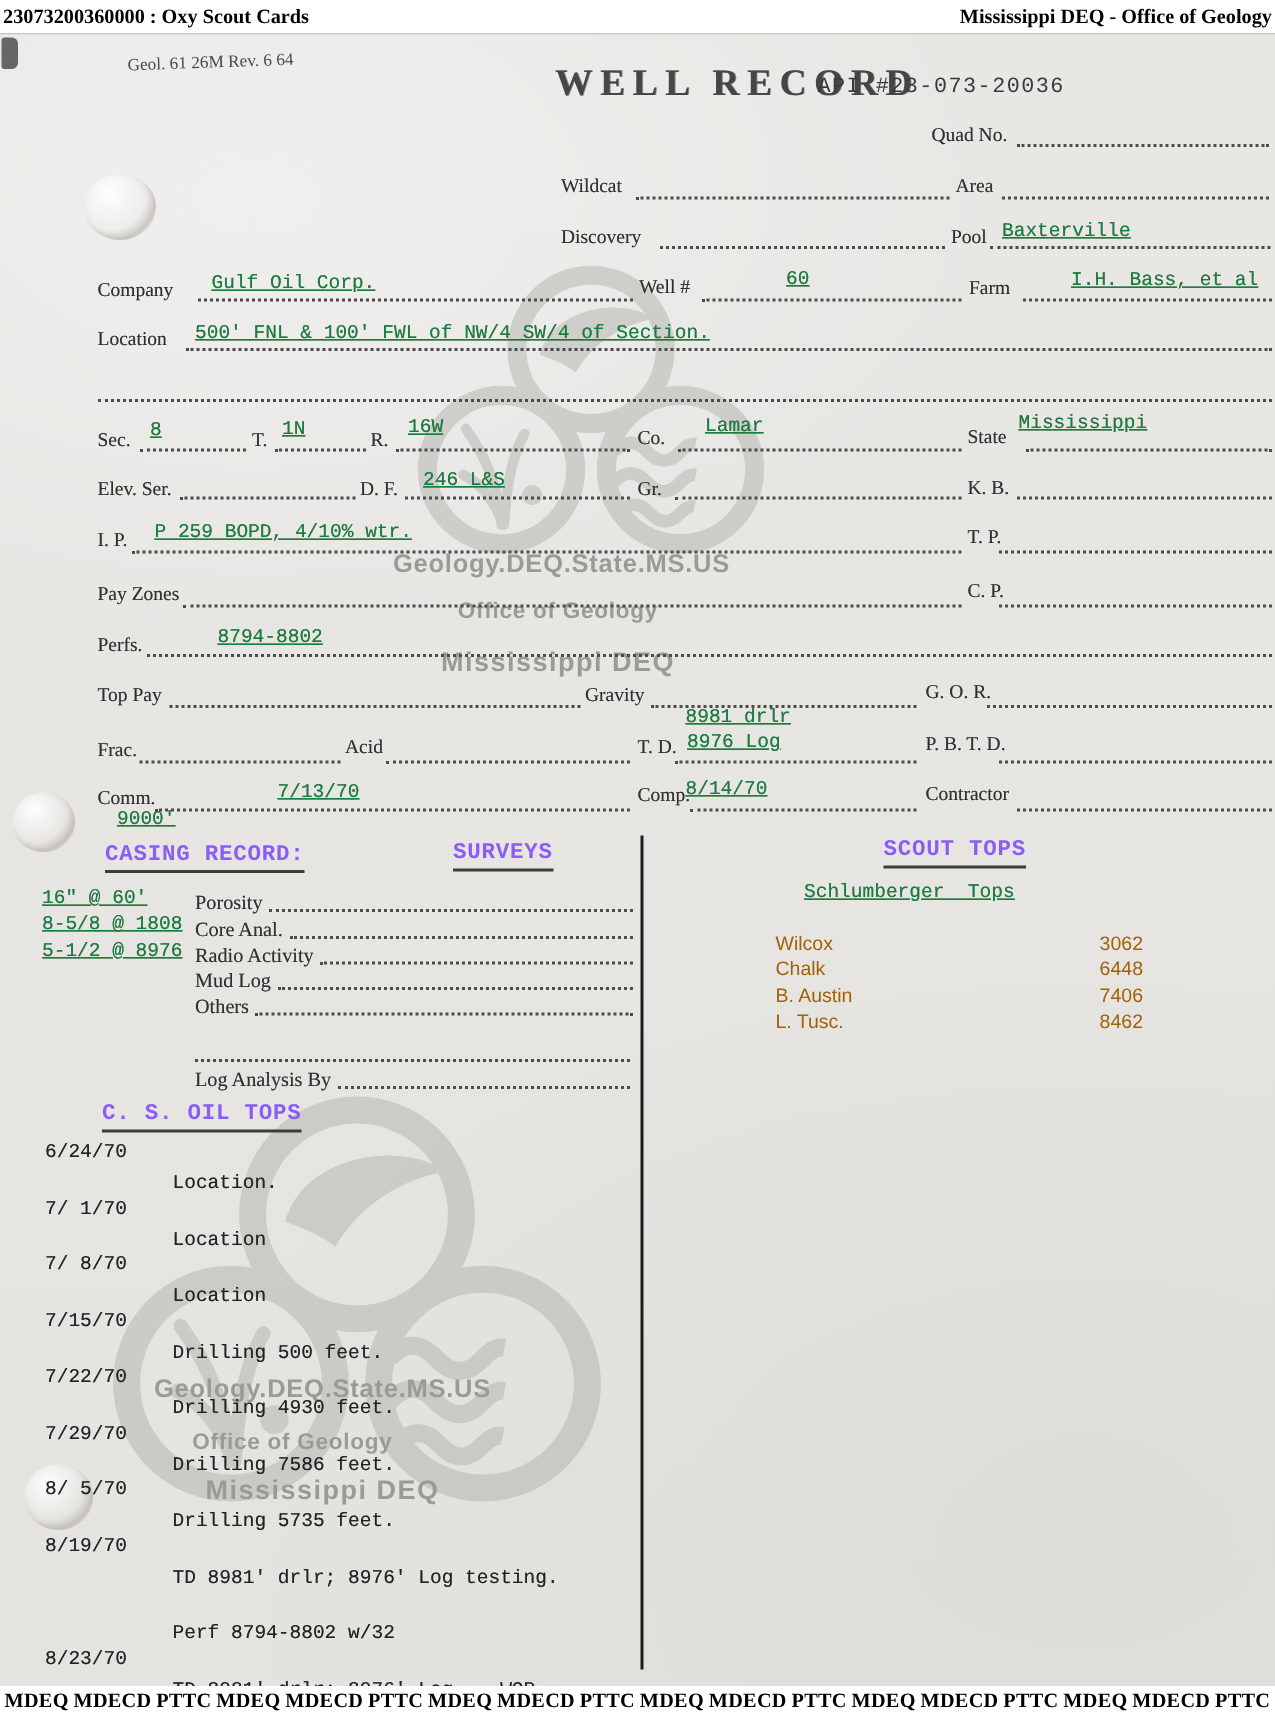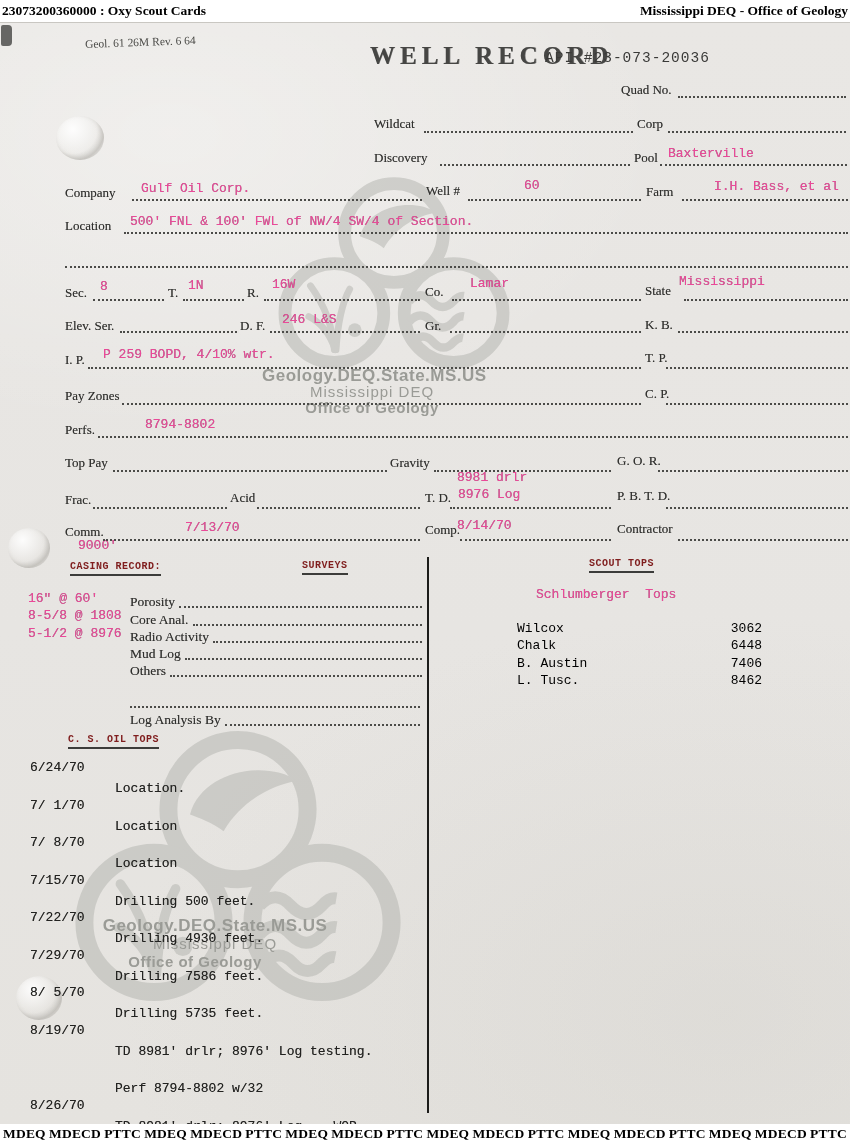--- a/index.html
+++ b/index.html
@@ -23,53 +23,53 @@
     position:absolute; left:0; top:22px; width:850px; height:1102px;
     background:
       radial-gradient(ellipse 500px 300px at 20% 10%, rgba(255,255,255,.35), rgba(255,255,255,0)),
       radial-gradient(ellipse 600px 400px at 85% 90%, rgba(200,198,192,.25), rgba(200,198,192,0)),
       linear-gradient(180deg,#e9e7e4 0%, #e7e5e2 55%, #e5e3df 100%);
     border-top:1px solid #c9c7c2;
   }
   .abs { position:absolute; }
   .lbl { font-size:13px; color:#30302e; white-space:pre; text-shadow:0 0 .4px rgba(48,48,46,.5); }
   .typed { font-family:"Liberation Mono","DejaVu Sans Mono",monospace; font-size:13px;
-           color:#ec4899; white-space:pre; text-shadow:0 0 .4px rgba(34,34,32,.55); }
+           color:#15803d; white-space:pre; text-shadow:0 0 .4px rgba(34,34,32,.55);text-decoration:underline; }
   .dots { border-bottom:2px dotted #4b4b48; height:0; position:absolute; }
   .doc-code { font-size:11.5px; color:#4a4a47; transform:rotate(-2deg); }
   .title { font-size:25px; letter-spacing:5px; font-weight:600; color:#464644;
            text-shadow:.6px 0 0 rgba(70,70,68,.6); }
   .api { font-family:"Liberation Mono","DejaVu Sans Mono",monospace; font-size:14.5px;
          color:#3a3a38; letter-spacing:1px; white-space:pre; }
   .sec-head { font-family:"Liberation Mono","DejaVu Sans Mono",monospace; font-weight:bold;
-              font-size:10px; color:#7f1d1d; letter-spacing:.5px; white-space:pre;
+              font-size:15px; color:#8b5cf6; letter-spacing:.5px; white-space:pre;
               border-bottom:2px solid #3c3c3a; padding-bottom:2px; }
   .divider-v { position:absolute; width:2px; background:#1c1c1a; }
   
   #surveys-list { width:292px; }
   .survey-row { display:flex; align-items:flex-end; height:17.3px; }
   .survey-row .lbl2 { font-size:13.5px; color:#30302e; white-space:pre;
                       font-family:"Liberation Serif",serif; text-shadow:0 0 .4px rgba(48,48,46,.5); }
   .survey-row .fill { flex:1; border-bottom:2px dotted #4b4b48; height:0; margin:0 0 2px 4px; }
   
-  .scout-row { display:flex; height:17.3px; font-family:Liberation Mono, monospace;
-               font-size:13px; color:#000000; }
+  .scout-row { display:flex; height:17.3px; font-family:Liberation Sans, sans-serif;
+               font-size:13px; color:#a16207; }
   .scout-row .depth { margin-left:auto; }
   
   .oil-entry { display:flex; font-family:"Liberation Mono","DejaVu Sans Mono",monospace;
                font-size:13px; color:#222220; line-height:16.5px;
                text-shadow:0 0 .4px rgba(34,34,32,.55); }
   .oil-entry .date { width:85px; white-space:pre; flex:none; }
   .oil-entry .lines div { white-space:pre;margin-top:21px; }
   
   .wm { opacity:.5; }
   .wm-text { position:absolute; font-family:"Liberation Sans","DejaVu Sans",sans-serif;
              color:#9a9b96; text-align:center; white-space:pre; }
   .wm-l1 { font-weight:bold; font-size:17px; letter-spacing:.5px; }
-  .wm-l2 { font-weight:normal; font-size:15px; letter-spacing:1px; }
+  .wm-l2 { font-weight:bold; font-size:18px; letter-spacing:1px;margin-top:48px; }
   .wm-l3 { font-weight:bold; font-size:15px; letter-spacing:.5px; }
   
   .spot { position:absolute; border-radius:50%;
           background: radial-gradient(circle at 35% 30%, rgba(255,255,255,.9), rgba(236,234,230,.2) 55%, rgba(180,178,172,.45) 72%, rgba(236,234,230,0) 78%);
           box-shadow: inset -2px -2px 4px rgba(160,158,152,.35); }
   .smudge-tl { position:absolute; left:1px; top:2px; width:11px; height:21px;
                background:#3a3a38; border-radius:2px 4px 4px 2px; opacity:.75;
                filter: blur(.4px); }
 </style>
 </head>
@@ -134,21 +134,21 @@
     <div class="wm-text wm-l2" style="left:95px;  top:912px; width:240px;">Mississippi DEQ</div>
     <div class="wm-text wm-l3" style="left:75px;  top:930px; width:240px;">Office of Geology</div>
   </div>
 
   <div class="abs doc-code" style="left:85px; top:36px;">Geol. 61 26M Rev. 6 64</div>
   <div class="abs title" style="left:370px; top:42px;">WELL RECORD</div>
   <div class="abs api" style="left:545px; top:50px;">API #23-073-20036</div>
 
   <div class="abs lbl" style="left:621px; top:82px;">Quad No.</div>
   <div class="abs lbl" style="left:374px; top:116px;">Wildcat</div>
-  <div class="abs lbl" style="left:637px; top:116px;">Corp</div>
+  <div class="abs lbl" style="left:637px; top:116px;">Area</div>
   <div class="abs lbl" style="left:374px; top:150px;">Discovery</div>
   <div class="abs lbl" style="left:634px; top:150px;">Pool</div>
   <div class="abs lbl" style="left:65px;  top:185px;">Company</div>
   <div class="abs lbl" style="left:426px; top:183px;">Well #</div>
   <div class="abs lbl" style="left:646px; top:184px;">Farm</div>
   <div class="abs lbl" style="left:65px;  top:218px;">Location</div>
   <div class="abs lbl" style="left:65px;  top:285px;">Sec.</div>
   <div class="abs lbl" style="left:168px; top:285px;">T.</div>
   <div class="abs lbl" style="left:247px; top:285px;">R.</div>
   <div class="abs lbl" style="left:425px; top:284px;">Co.</div>
@@ -332,21 +332,21 @@
         </div>
       </div>
       <div class="oil-entry">
         <div class="date">8/19/70</div>
         <div class="lines">
           <div>TD 8981' drlr; 8976' Log testing.</div>
           <div>Perf 8794-8802 w/32</div>
         </div>
       </div>
       <div class="oil-entry">
-        <div class="date">8/26/70</div>
+        <div class="date">8/23/70</div>
         <div class="lines">
           <div>TD 8981' drlr; 8976' Log    WOP</div>
         </div>
       </div>
     </div>
 
   <div class="bar" id="footer-bar">
       <span>MDEQ</span>
       <span>MDECD</span>
       <span>PTTC</span>

